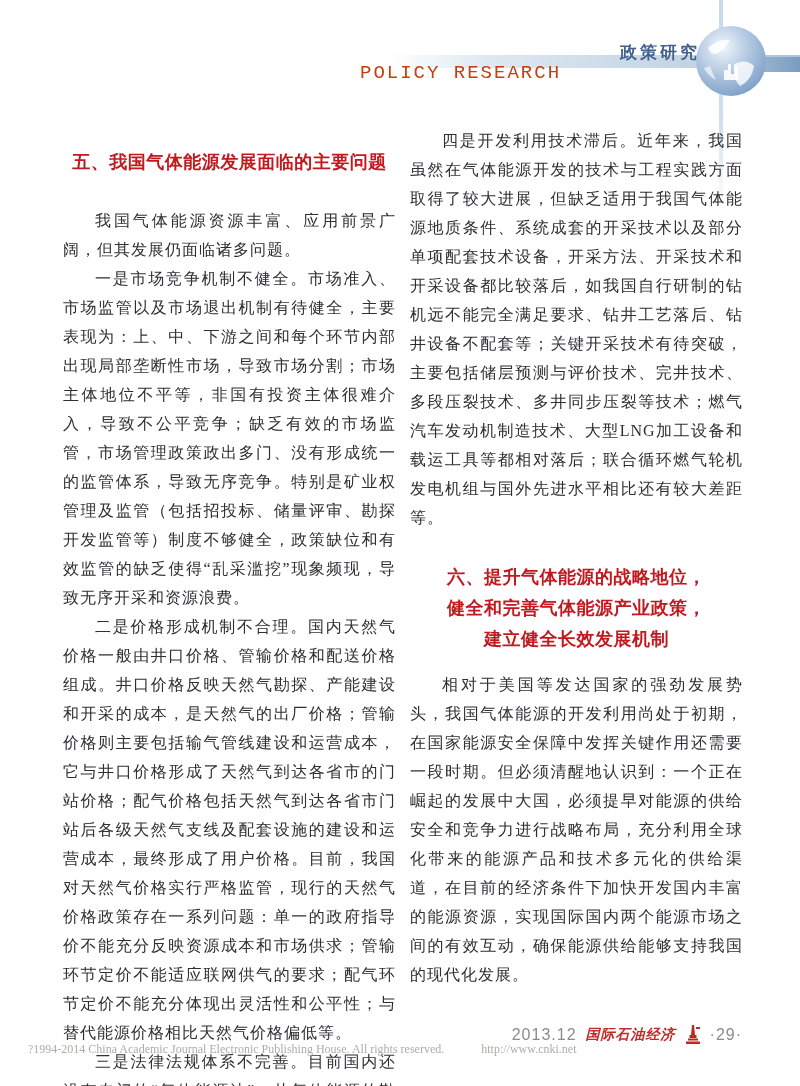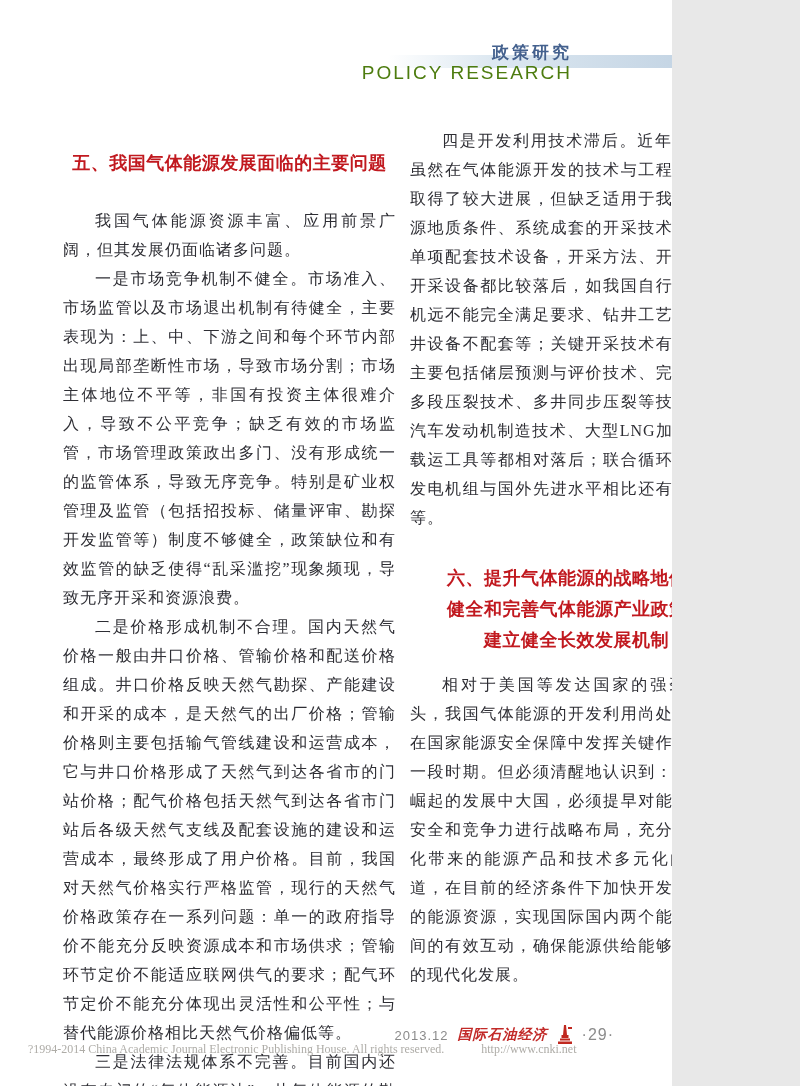--- a/index.html
+++ b/index.html
@@ -1,65 +1,65 @@
 <!DOCTYPE html>
 <html><head>
 <meta charset="utf-8">
 <style>
   html,body{margin:0;padding:0;background:#e8e8e8;}
   .page{
-    position:relative;width:672px;height:1086px;background:#ffffff;
+    position:relative;width:800px;height:1086px;background:#ffffff;
     overflow:hidden;font-family:"Liberation Serif",serif;color:#2e2e34;
   }
   
   .hdr-bar{
     position:absolute;left:388px;top:55px;width:412px;height:13px;
     background:linear-gradient(to right,rgba(244,248,251,0),#dde8f1 25%,#c2d3e3 75%,#adc4da 100%);
   }
   .hdr-bar-dark{
     position:absolute;left:758px;top:57px;width:42px;height:15px;
     background:linear-gradient(to right,#9cb5d0,#7b9cc0);
   }
   .hdr-cn{
     position:absolute;right:100px;top:41px;width:240px;text-align:right;
     font-family:"Liberation Sans",sans-serif;font-weight:bold;
     font-size:17px;letter-spacing:3px;color:#44618e;
   }
   .hdr-en{
-    position:absolute;right:100px;top:62px;width:340px;text-align:right;
-    font-family:Liberation Sans, sans-serif;font-size:19px;
-    letter-spacing:2px;color:#4d7c0f;
+    position:absolute;right:100px;top:62px;width:340px;
+    font-family:Liberation Mono, monospace;font-size:19px;
+    letter-spacing:2px;color:#c2410c;
   }
   .vline{
     position:absolute;left:719px;top:0;width:4px;height:205px;
     background:linear-gradient(to bottom,#c9dae9 0%,#cfdfec 60%,rgba(207,223,236,0));
   }
   .globe{position:absolute;left:694px;top:24px;width:74px;height:74px;}
   
   .col{
     position:absolute;width:333px;text-align:justify;
     font-size:16px;line-height:29px;letter-spacing:1px;
   }
   .col-left{left:63px;top:148px;}
   .col-right{left:410px;top:126px;}
   .col p{margin:0;text-indent:2em;}
   .col p.noindent{text-indent:0;}
   .sec-head{
-    font-family:Liberation Sans, sans-serif;font-weight:bold;
+    font-family:Liberation Mono, monospace;font-weight:bold;
     color:#c1191f;font-size:18px;line-height:31px;letter-spacing:0.5px;
     text-align:center;text-indent:0;margin:0 0 27px 0;
   }
   .sec-head-multi{margin:31px 0 14px 0;}
   .sec-head-multi div{text-align:center;}
   
   .foot-line{
     position:absolute;right:58px;top:1024px;height:22px;
     display:flex;align-items:center;gap:9px;
   }
-  .foot-issue{font-family:"Liberation Sans",sans-serif;font-size:13px;color:#8b8b8b;letter-spacing:1px;}
+  .foot-issue{font-family:"Liberation Sans",sans-serif;font-size:16px;color:#8b8b8b;letter-spacing:1px;}
   .foot-journal{font-style:italic;font-weight:bold;font-size:14px;color:#c22a28;letter-spacing:1px;}
   .foot-page{font-family:"Liberation Sans",sans-serif;font-size:16px;color:#8b8b8b;letter-spacing:1px;}
   .foot-logo{width:16px;height:20px;}
   .copyright{
     position:absolute;left:28px;top:1042px;width:760px;
     font-size:12px;color:#aeaca7;white-space:nowrap;
   }
   .copyright .url{margin-left:34px;}
 </style>
 </head>

